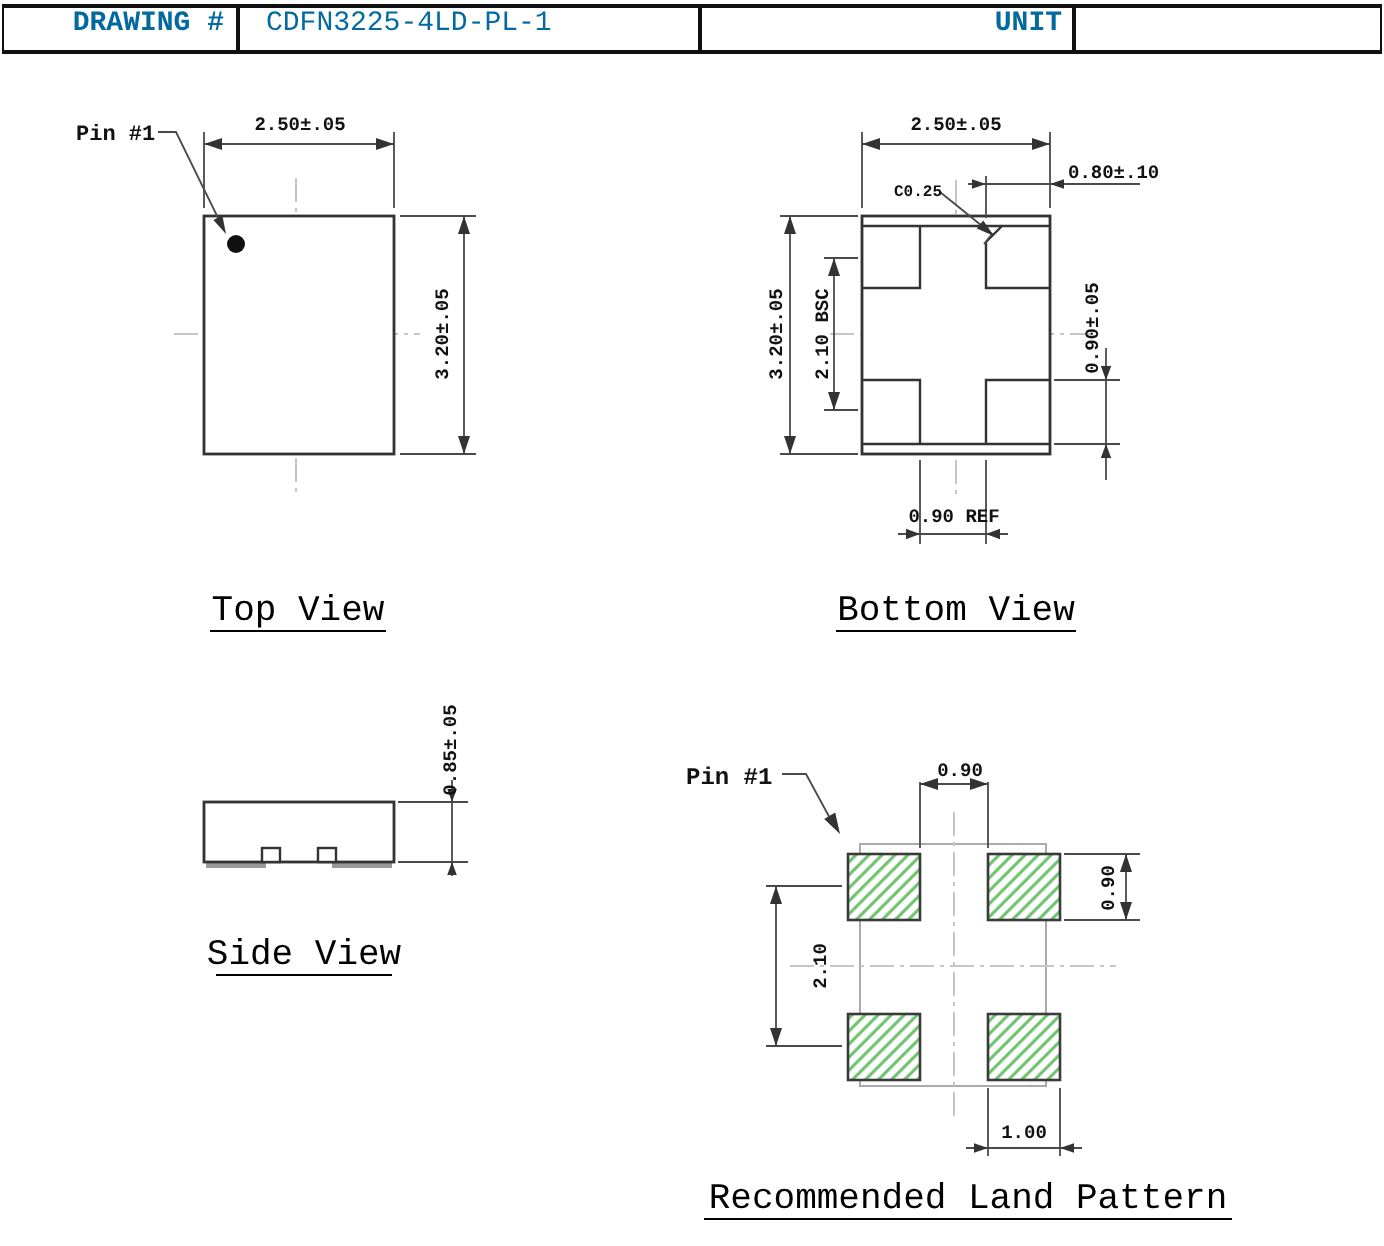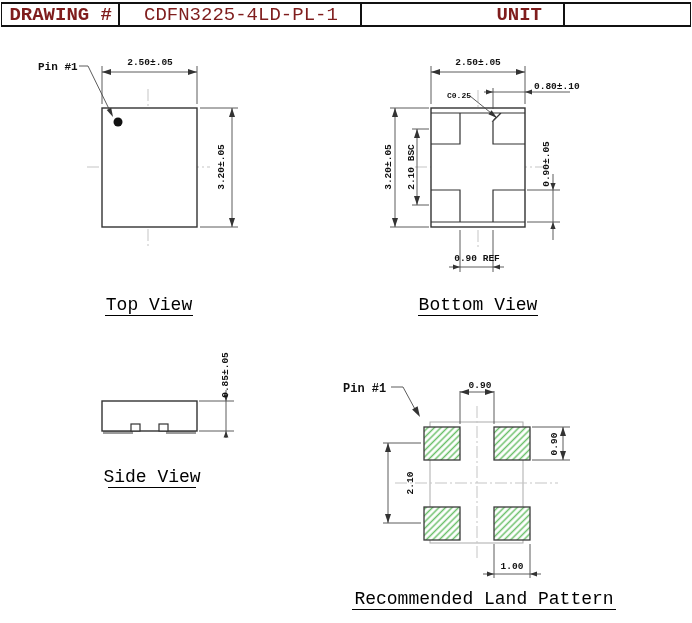--- a/index.html
+++ b/index.html
@@ -4,24 +4,24 @@
 <style>
   html,body{margin:0;padding:0;background:#fff;}
   body{width:692px;height:623px;position:relative;overflow:hidden;
        font-family:"Liberation Mono", monospace;}
   .sheet-svg{position:absolute;left:0;top:0;}
   
   .hdr{position:absolute;left:1px;top:2px;width:688px;height:21px;
        border-top:2px solid #111;border-bottom:2px solid #111;
        border-left:1.5px solid #111;border-right:1.5px solid #111;
        display:flex;align-items:stretch;background:#fff;}
-  .cell{display:flex;align-items:center;font-size:19px;color:#7f1d1d;white-space:nowrap;}
+  .cell{display:flex;font-size:14px;color:#0369a1;white-space:nowrap;}
   .c1{width:110px;border-right:2px solid #111;justify-content:flex-end;padding-right:6px;font-weight:bold;}
-  .c2{width:216px;border-right:2px solid #111;padding-left:24px;}
-  .c3{width:180px;border-right:2px solid #111;justify-content:flex-end;padding-right:21px;font-weight:bold;}
+  .c2{width:216px;border-right:2px solid #111;padding-left:13px;}
+  .c3{width:180px;border-right:2px solid #111;justify-content:flex-end;padding-right:5px;font-weight:bold;}
   .c4{flex:1;padding-left:8px;}
   
   .obj{fill:#fff;stroke:#333;stroke-width:1.4;}
   .obj2{fill:none;stroke:#333;stroke-width:1.2;}
   .objf{fill:#fff;stroke:#333;stroke-width:1.2;}
   .ext{fill:none;stroke:#4a4a4a;stroke-width:0.9;}
   .thin{fill:none;stroke:#4a4a4a;stroke-width:0.9;}
   .dim{fill:none;stroke:#4a4a4a;stroke-width:0.9;
        marker-start:url(#arrow);marker-end:url(#arrow);}
   .cl{fill:none;stroke:#c5c5c5;stroke-width:1;stroke-dasharray:12 3 2 3;}

